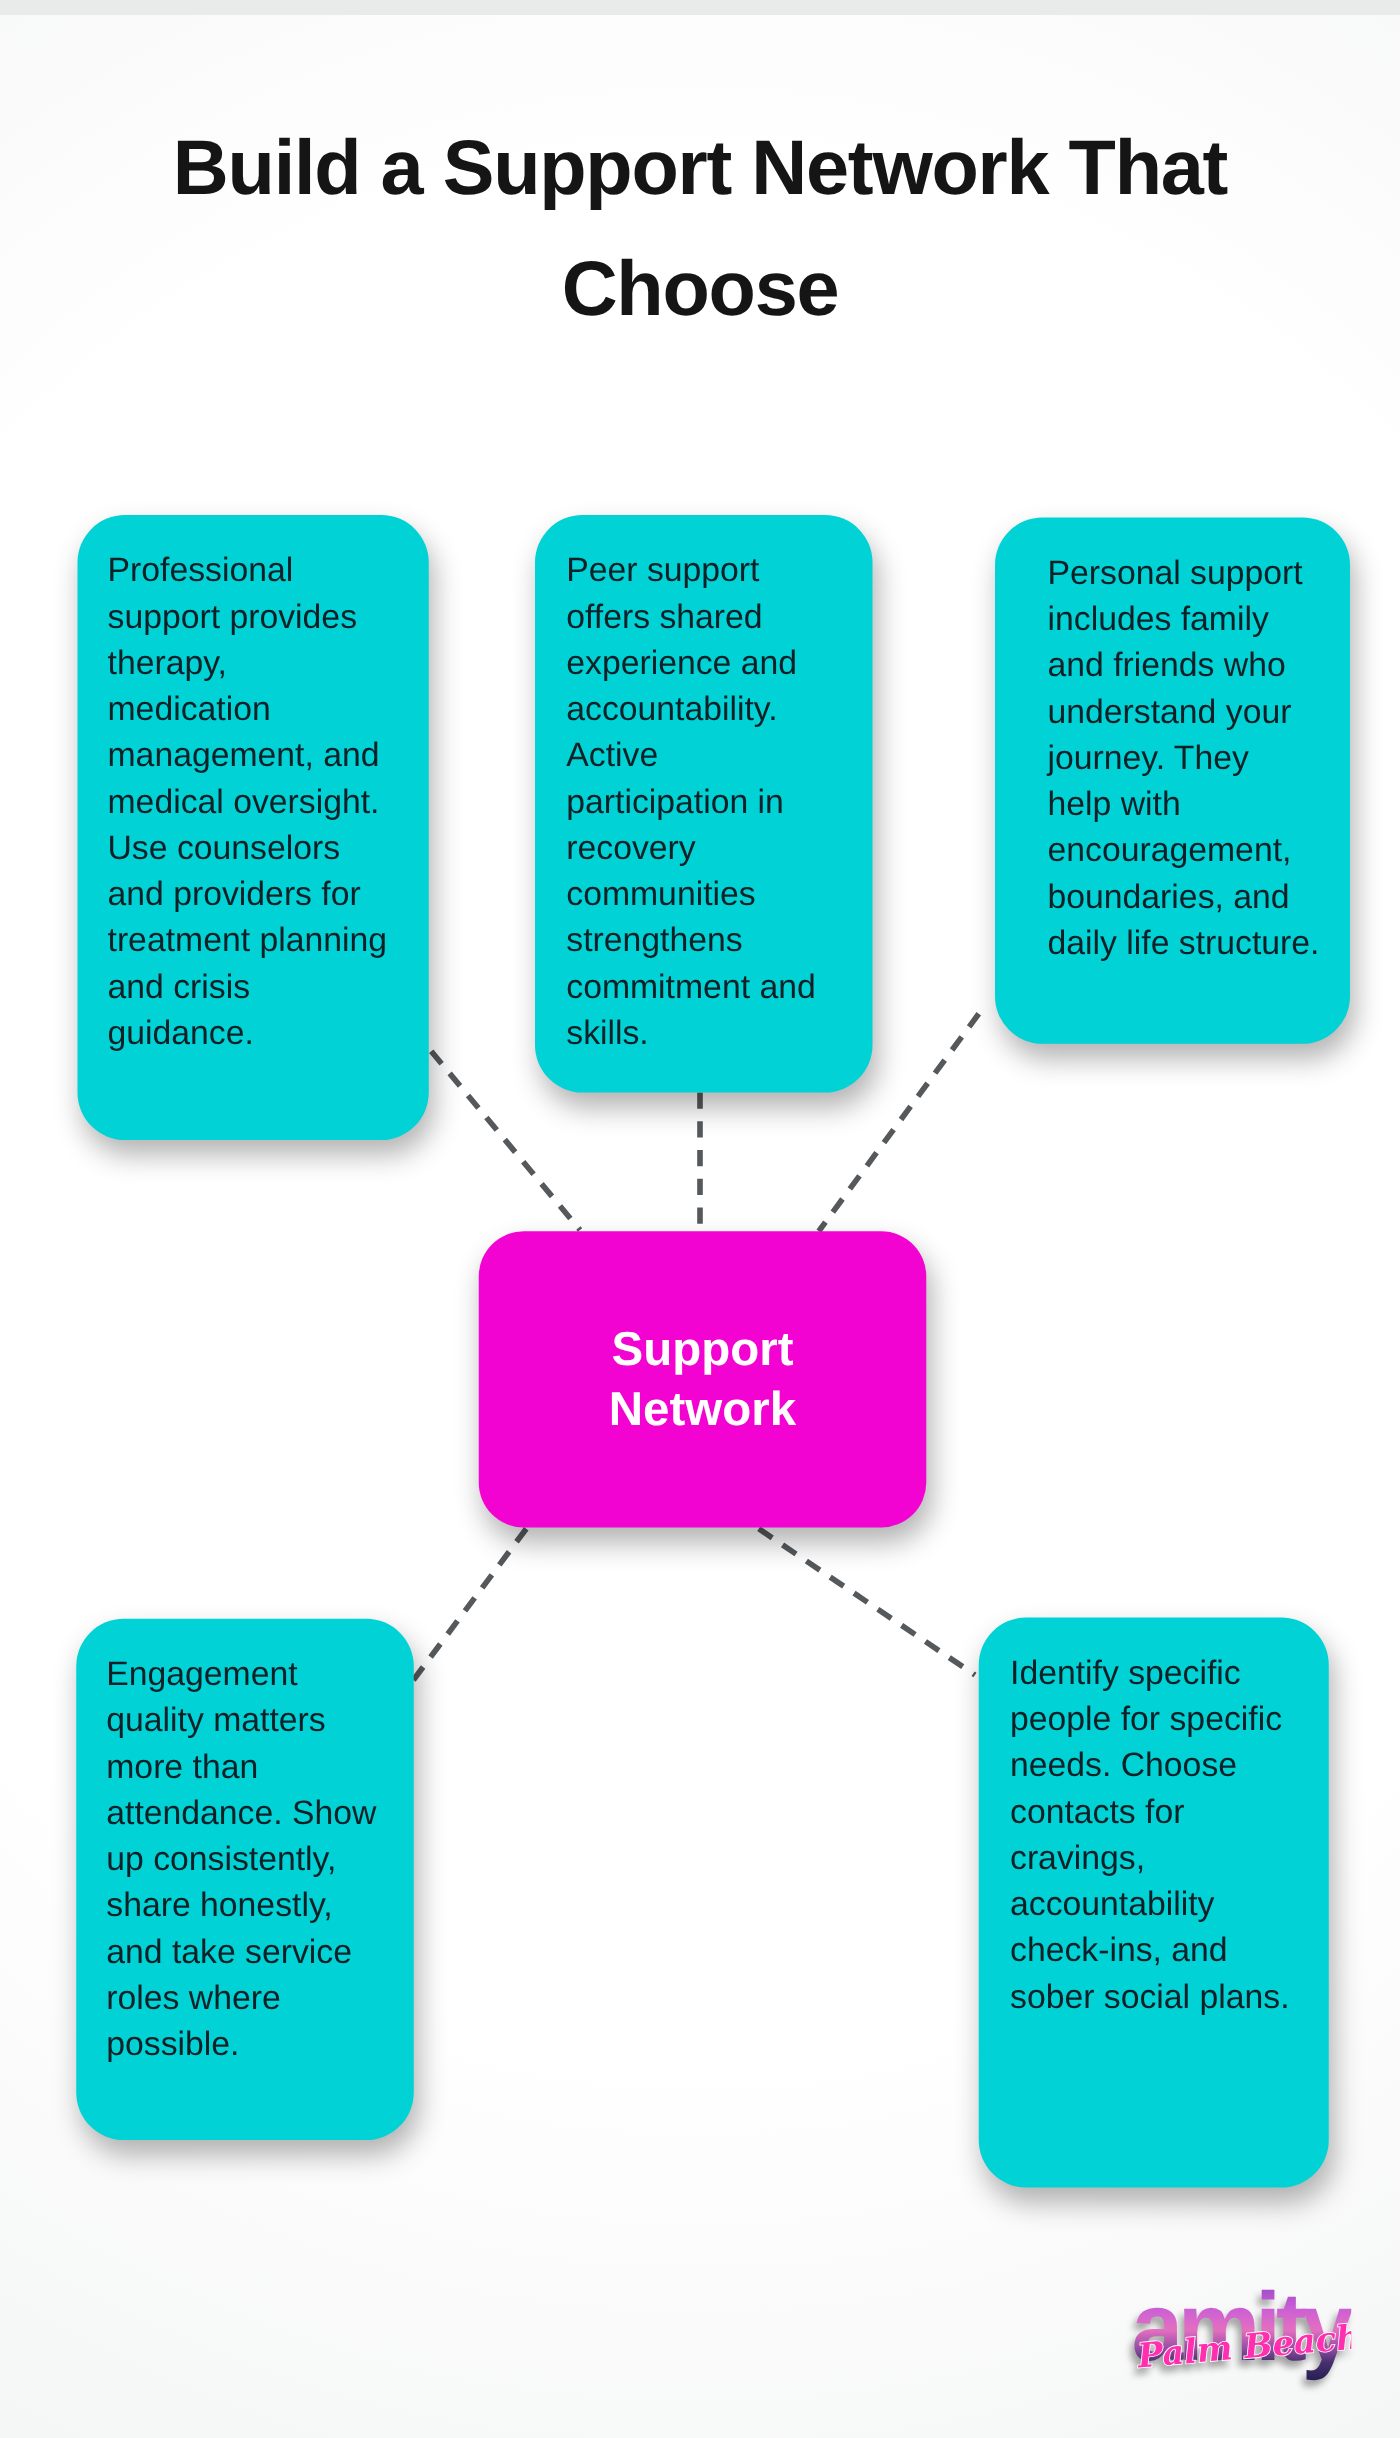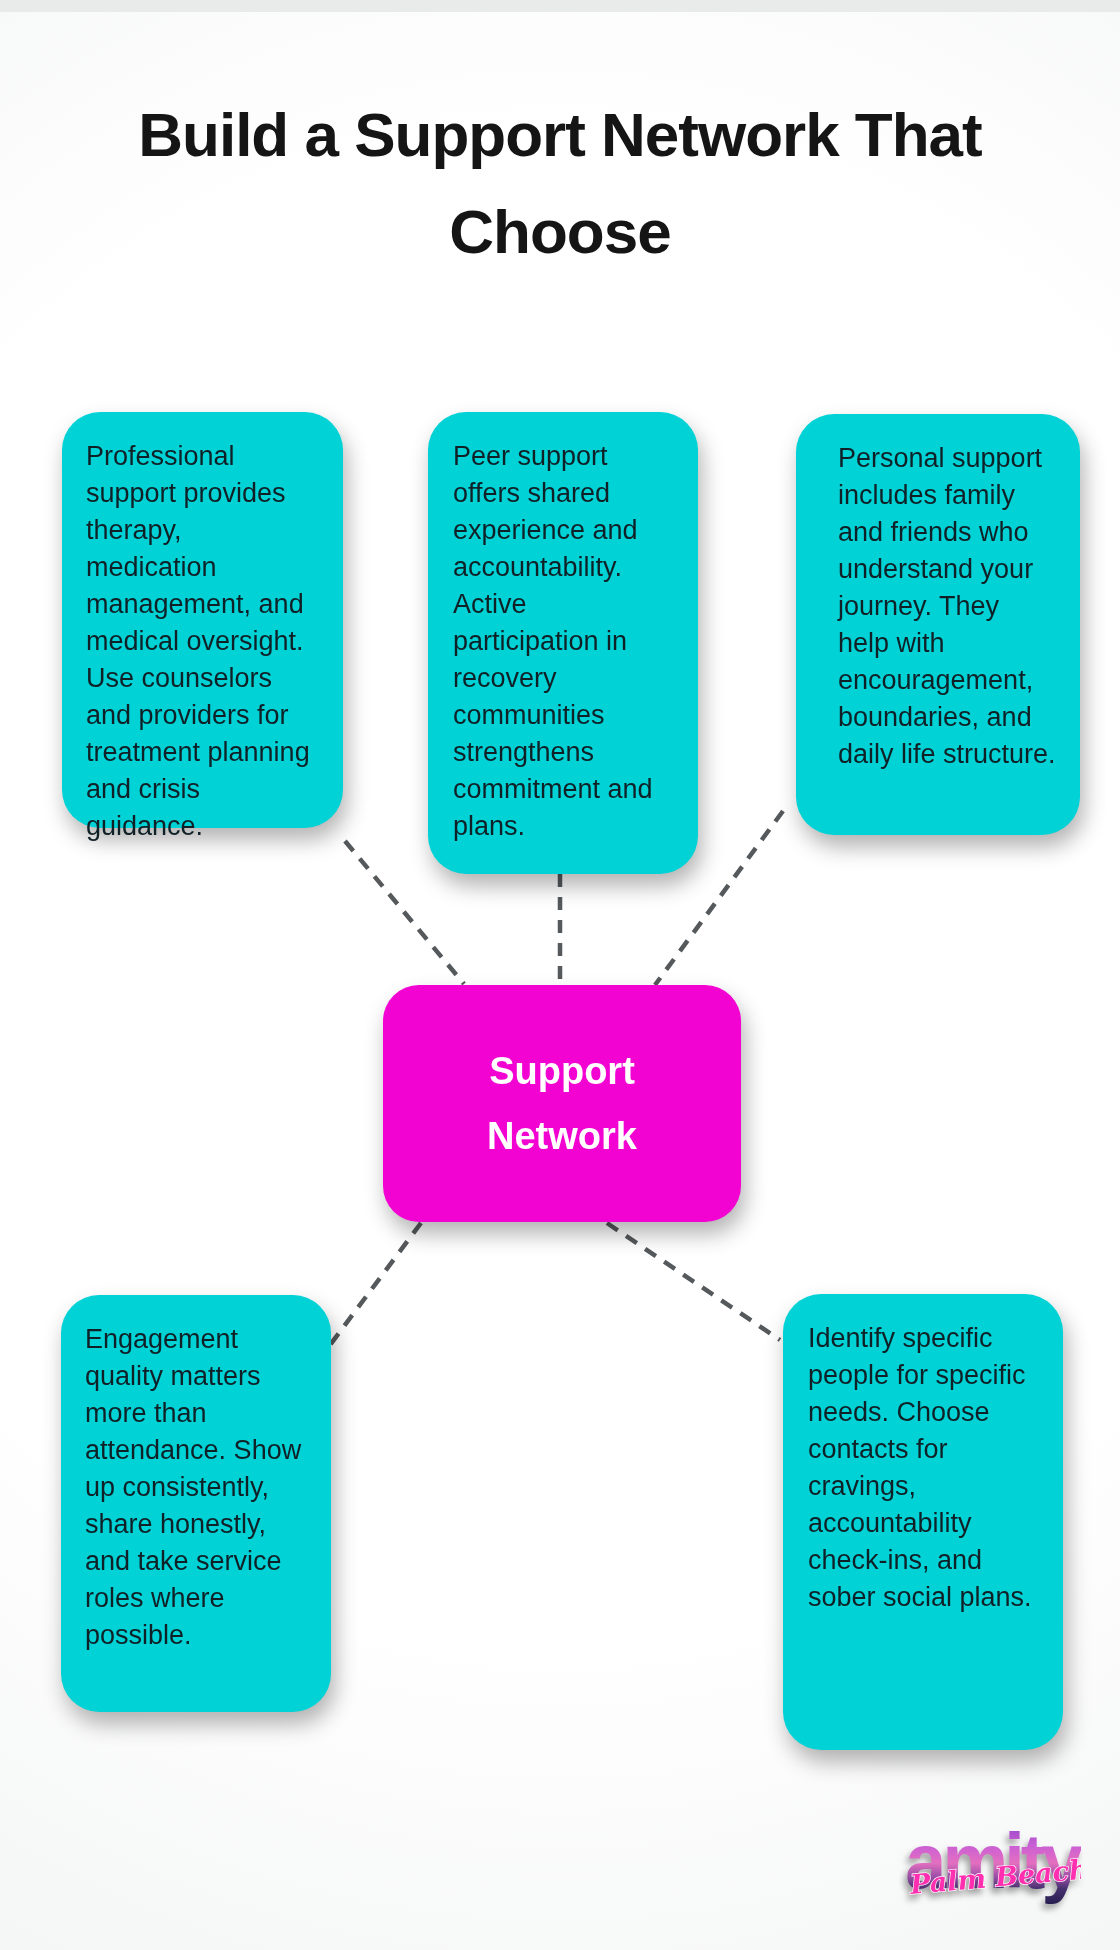--- a/index.html
+++ b/index.html
@@ -35,39 +35,39 @@
     position:absolute;
     background:var(--teal,#00D2D6);
     border-radius:38px;
     box-shadow:4px 12px 22px rgba(0,0,0,0.30);
     color:var(--text-dark,#0F2127);
     font-size:27px;
     line-height:37px;
     padding:26px 24px;
     box-sizing:border-box;
   }
-  .node-professional{left:62px;  top:400px;  width:281px; height:416px;}
+  .node-professional{left:62px;  top:400px;  width:281px; height:500px;}
   .node-peer        {left:428px; top:400px;  width:270px; height:462px; padding-left:25px;}
   .node-personal    {left:796px; top:402px;  width:284px; height:421px; padding-left:42px;}
   .node-engagement  {left:61px;  top:1283px; width:270px; height:417px;}
   .node-identify    {left:783px; top:1282px; width:280px; height:456px; padding-left:25px;}
   .center-node{
     position:absolute;
     left:383px;top:973px;width:358px;height:237px;
     background:var(--magenta,#F203D2);
     border-radius:36px;
     box-shadow:4px 12px 22px rgba(0,0,0,0.30);
     display:flex;align-items:center;justify-content:center;
   }
   .center-label{
     width:230px;
     text-align:center;
     color:#ffffff;
     font-size:38px;
-    line-height:65px;
+    line-height:48px;
     font-weight:bold;
   }
   .logo{
     position:absolute;
     left:903px;top:1786px;width:178px;height:118px;
     filter:drop-shadow(-3px 5px 3px rgba(0,0,0,0.35));
   }
   .logo .brand-text{
     font-family:"Liberation Sans", sans-serif;
     font-weight:bold;
@@ -98,21 +98,21 @@
     <line x1="783" y1="799" x2="655" y2="973"></line>
     <line x1="421" y1="1211" x2="330" y2="1333"></line>
     <line x1="607" y1="1211" x2="780" y2="1328"></line>
   </svg>
 
   <div class="node node-professional">
     <span>Professional support provides therapy, medication management, and medical oversight. Use counselors and providers for treatment planning and crisis guidance.</span>
   </div>
 
   <div class="node node-peer">
-    <span>Peer support offers shared experience and accountability. Active participation in recovery communities strengthens commitment and plans.</span>
+    <span>Peer support offers shared experience and accountability. Active participation in recovery communities strengthens commitment and skills.</span>
   </div>
 
   <div class="node node-personal">
     <span>Personal support includes family and friends who understand your journey. They help with encouragement, boundaries, and daily life structure.</span>
   </div>
 
   <div class="center-node">
     <div class="center-label">Support Network</div>
   </div>
 

